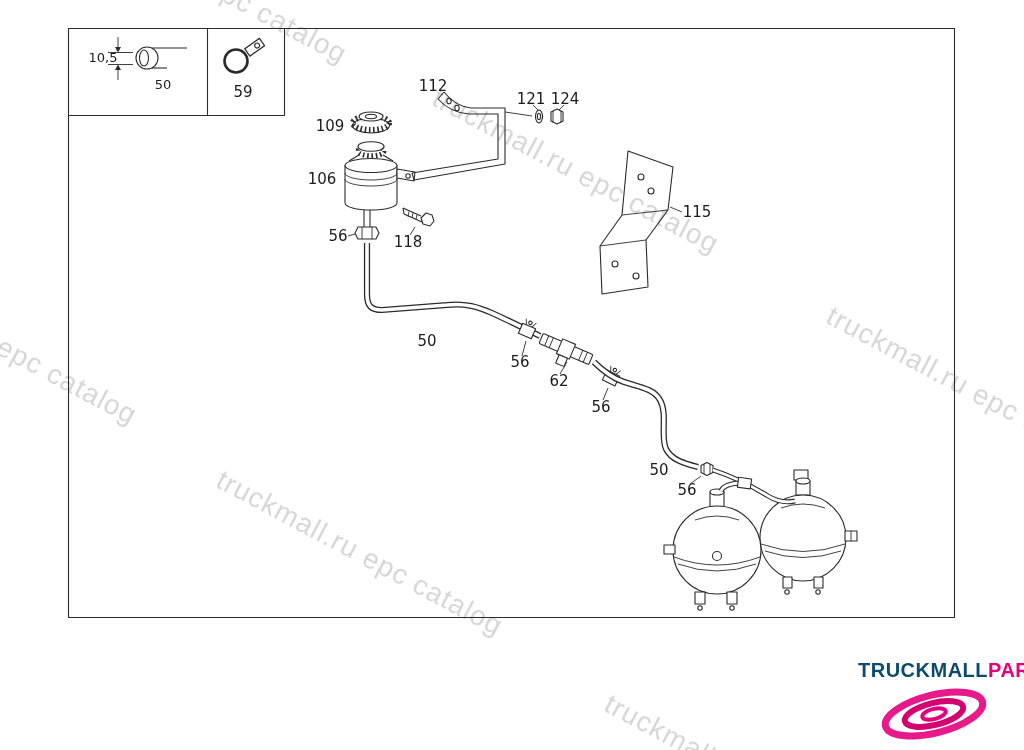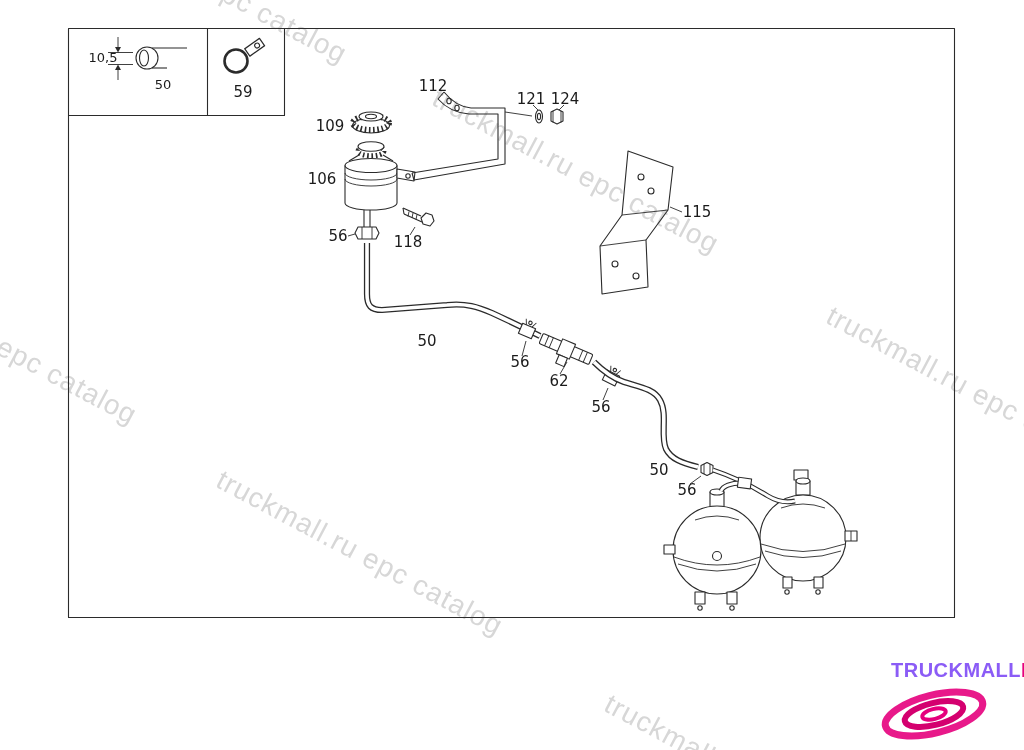--- a/index.html
+++ b/index.html
@@ -22,21 +22,21 @@
   .diagram .knurl{stroke-dasharray:1.6 2.6;}
   .diagram .tube-out{stroke:#2b2b2b;stroke-width:6.2;fill:none;}
   .diagram .tube-in{stroke:#ffffff;stroke-width:3.6;fill:none;}
   .diagram .tube-out2{stroke:#2b2b2b;stroke-width:5;fill:none;}
   .diagram .tube-in2{stroke:#ffffff;stroke-width:2.8;fill:none;}
   .lbl{font-family:"DejaVu Sans",sans-serif;font-size:15px;fill:#1b1b1b;stroke:none;text-anchor:middle;}
   .lbl-s{font-family:"DejaVu Sans",sans-serif;font-size:13px;fill:#1b1b1b;stroke:none;text-anchor:middle;}
   
   .brand{position:absolute;left:858px;top:659px;width:162px;text-align:left;}
   .brand-text{font-size:20px;font-weight:bold;letter-spacing:0.5px;white-space:nowrap;}
-  .brand-primary{color:#8b5cf6;margin-left:33px;}
+  .brand-primary{color:#0c4a6e;}
   .brand-accent{color:#e5007d;}
   .brand-swirl{margin:2px 0 0 16px;}
 </style>
 </head>
 <body>
 
 <div class="page">
 
   <div class="wm" style="left:70px;top:-108px">truckmall.ru epc catalog</div>
   <div class="wm" style="left:442px;top:82px">truckmall.ru epc catalog</div>

